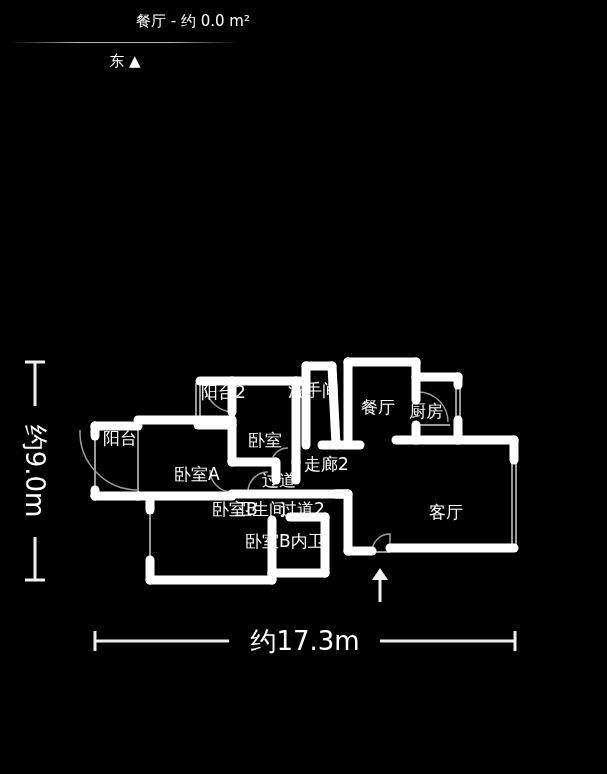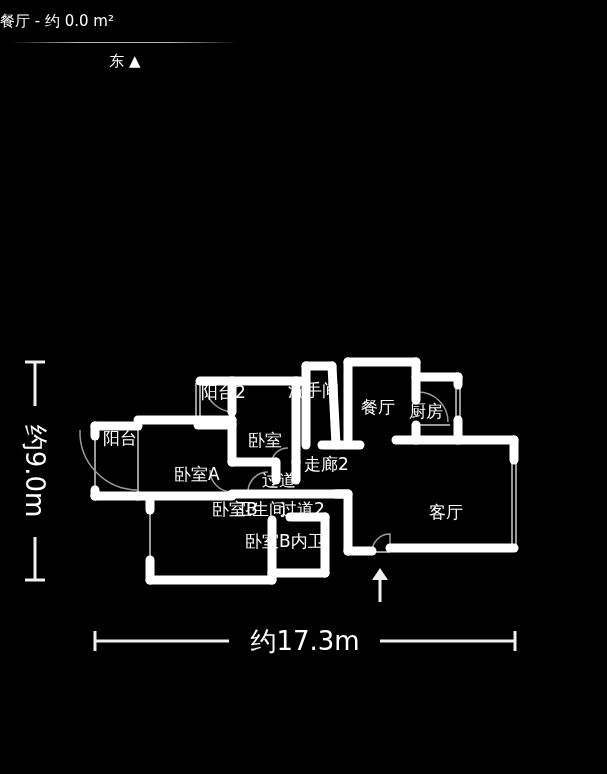--- a/index.html
+++ b/index.html
@@ -1,19 +1,19 @@
 <!DOCTYPE html>
 <html><head>
 <meta charset="utf-8">
 <style>
   html, body { margin:0; padding:0; background:#000; }
   body { width:607px; height:774px; position:relative; overflow:hidden;
          font-family:"DejaVu Sans","Liberation Sans",sans-serif; color:#fff; }
   .header { position:absolute; left:0; top:0; width:250px; }
-  .title { position:absolute; left:0; width:250px; top:12px; text-align:left; font-size:15px; color:#fff; }
+  .title { position:absolute; left:0; width:250px; top:12px; text-align:right; font-size:15px; color:#fff; }
   .divider { position:absolute; left:10px; width:228px; top:42px; height:1px;
              background:linear-gradient(to right, rgba(255,255,255,0), #bbb 30%, #bbb 70%, rgba(255,255,255,0)); }
   .direction { position:absolute; left:0; width:250px; top:52px; text-align:center; font-size:15px; }
   svg.plan { position:absolute; left:0; top:0; }
   .room-label { font-size:17px; fill:#fff; font-family:"DejaVu Sans","Liberation Sans",sans-serif; }
   .dim-label { font-size:26px; fill:#fff; font-family:"DejaVu Sans","Liberation Sans",sans-serif; }
 </style>
 </head>
 <body>
 

